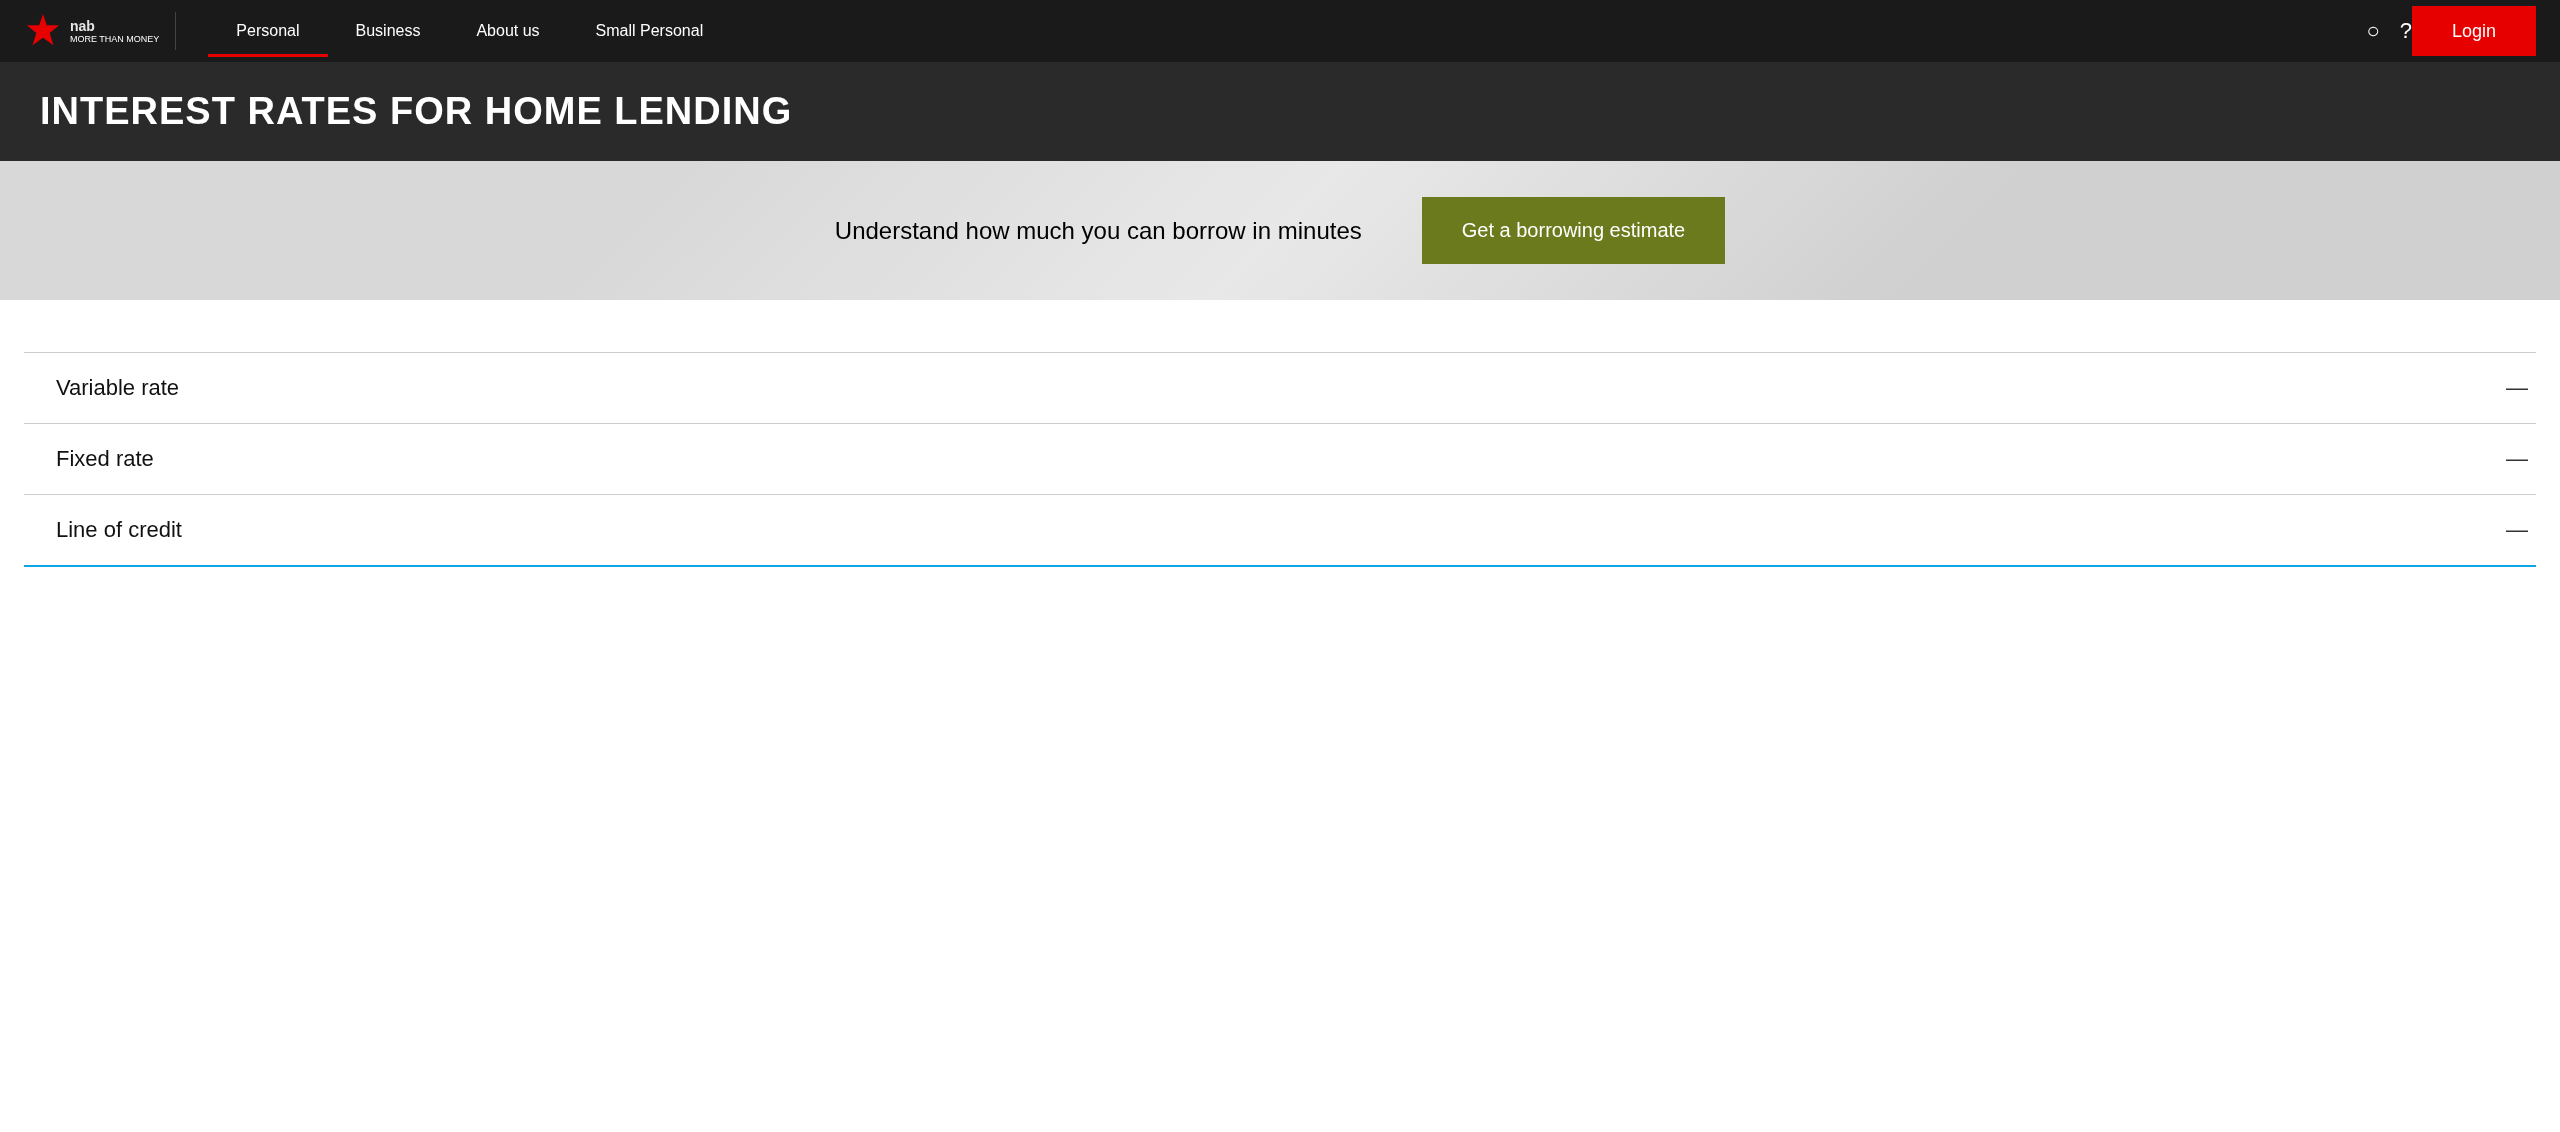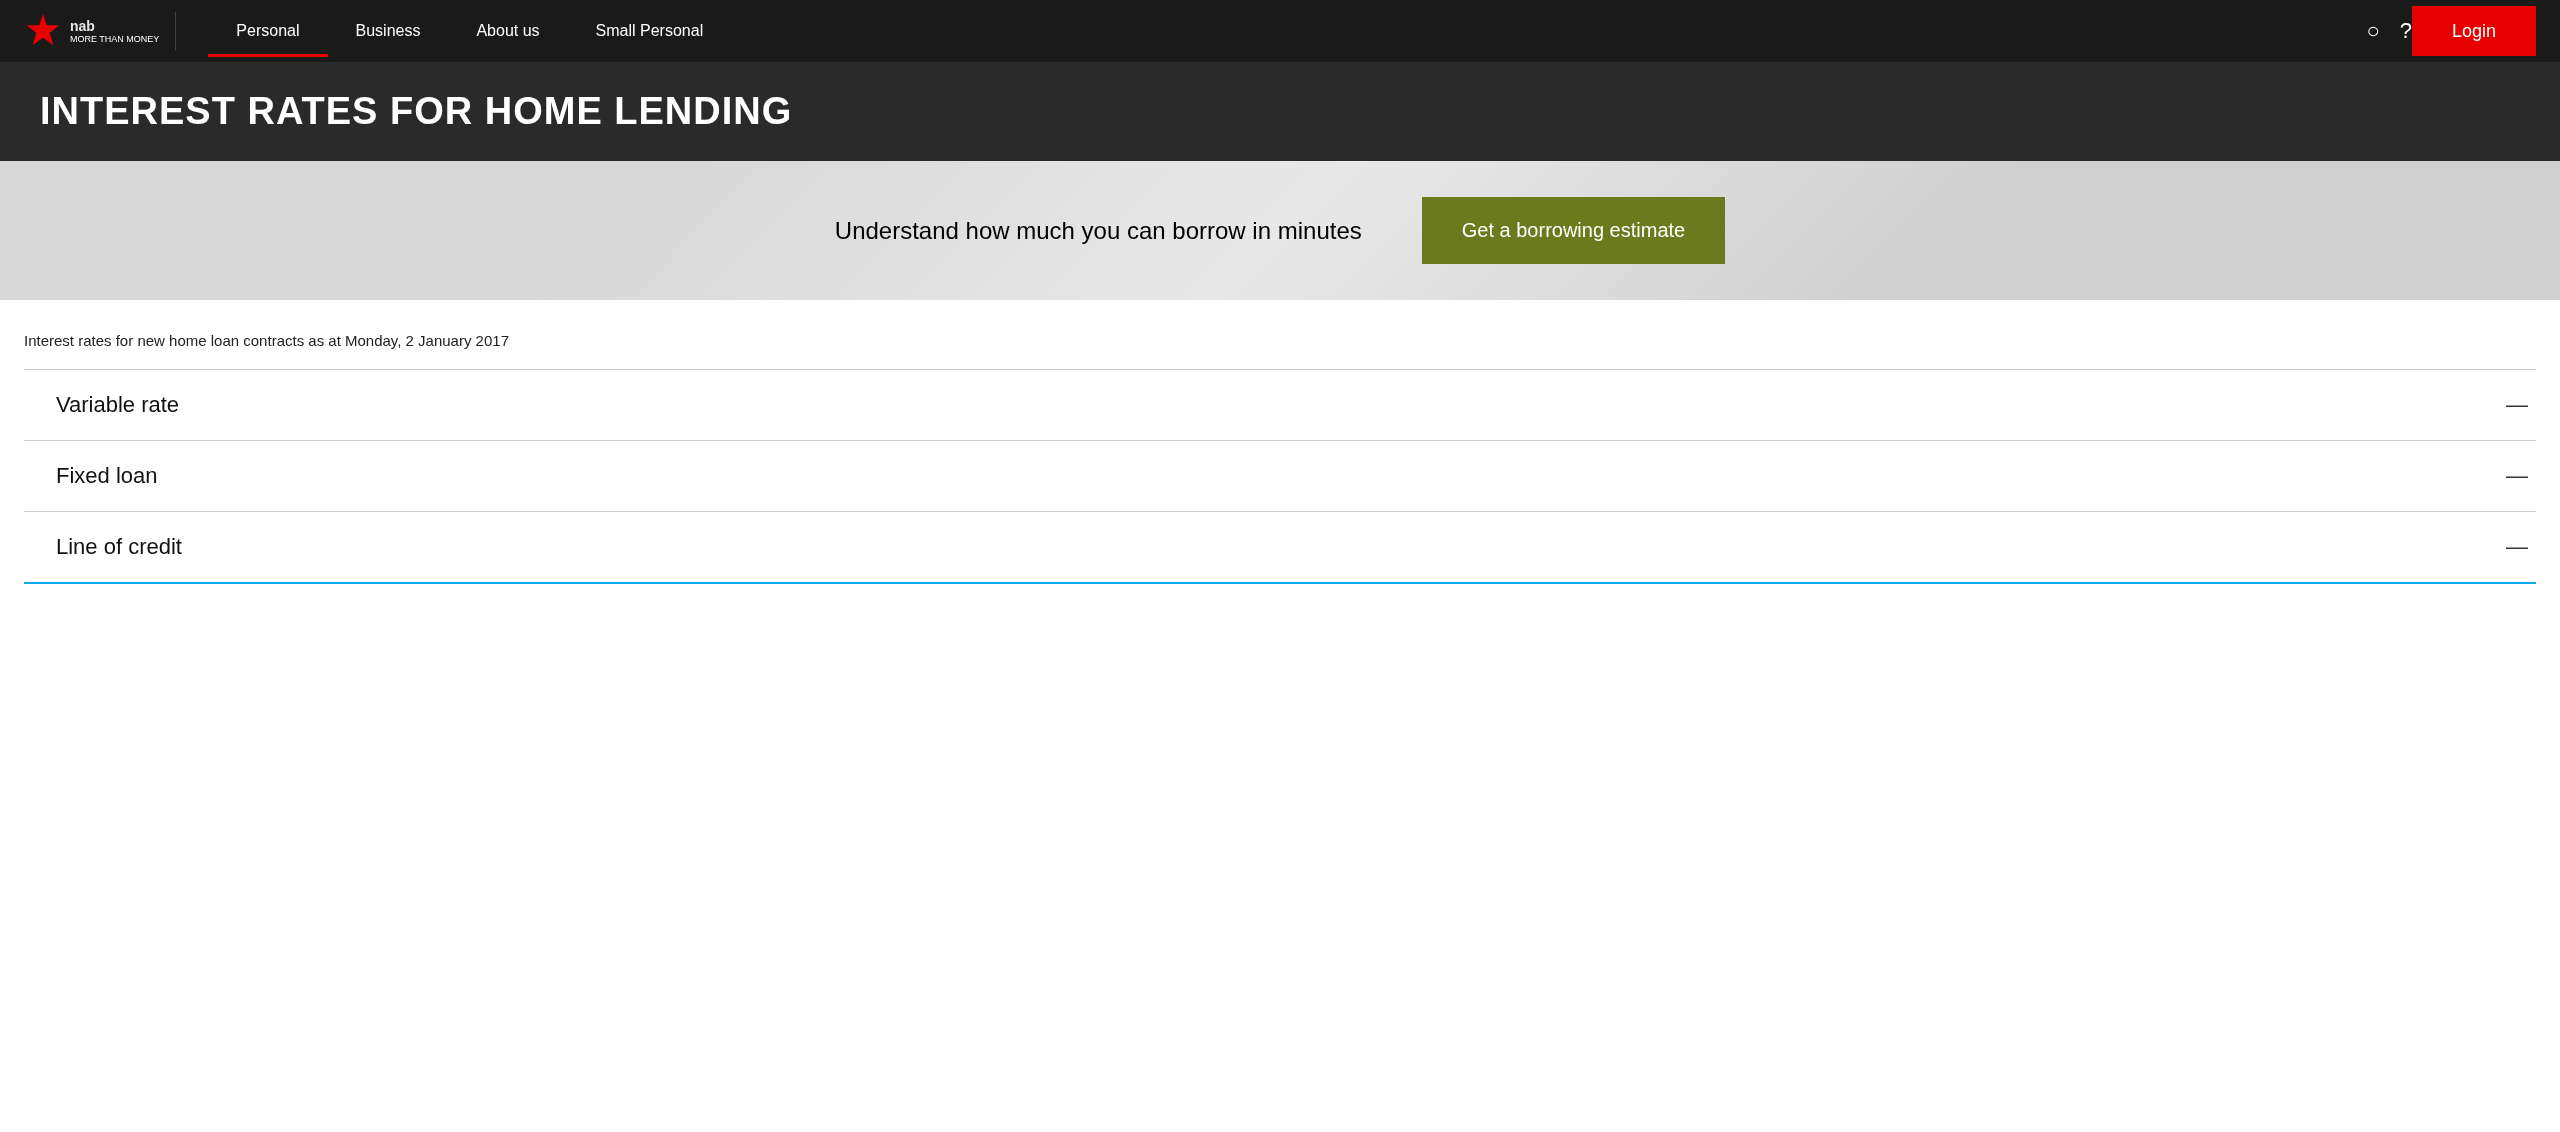--- a/index.html
+++ b/index.html
@@ -190,32 +190,31 @@
 <div class="hero">
   <h1>INTEREST RATES FOR HOME LENDING</h1>
 </div>
 
 <div class="borrow-banner">
   <p class="borrow-text">Understand how much you can borrow in minutes</p>
   <button class="borrow-btn">Get a borrowing estimate</button>
 </div>
 
 <div class="content">
-  <p class="info-text">Interest rates for new home loan contracts as at Monday, 2 January 2017</p>
 
   <div class="accordion">
     <div class="accordion-item">
       <div class="accordion-header">
         <span class="accordion-title">Variable rate</span>
         <span class="accordion-icon">—</span>
       </div>
     </div>
     <div class="accordion-item">
       <div class="accordion-header">
-        <span class="accordion-title">Fixed loan</span>
+        <span class="accordion-title">Fixed rate</span>
         <span class="accordion-icon">—</span>
       </div>
     </div>
     <div class="accordion-item">
       <div class="accordion-header">
         <span class="accordion-title">Line of credit</span>
         <span class="accordion-icon">—</span>
       </div>
     </div>
   </div>

